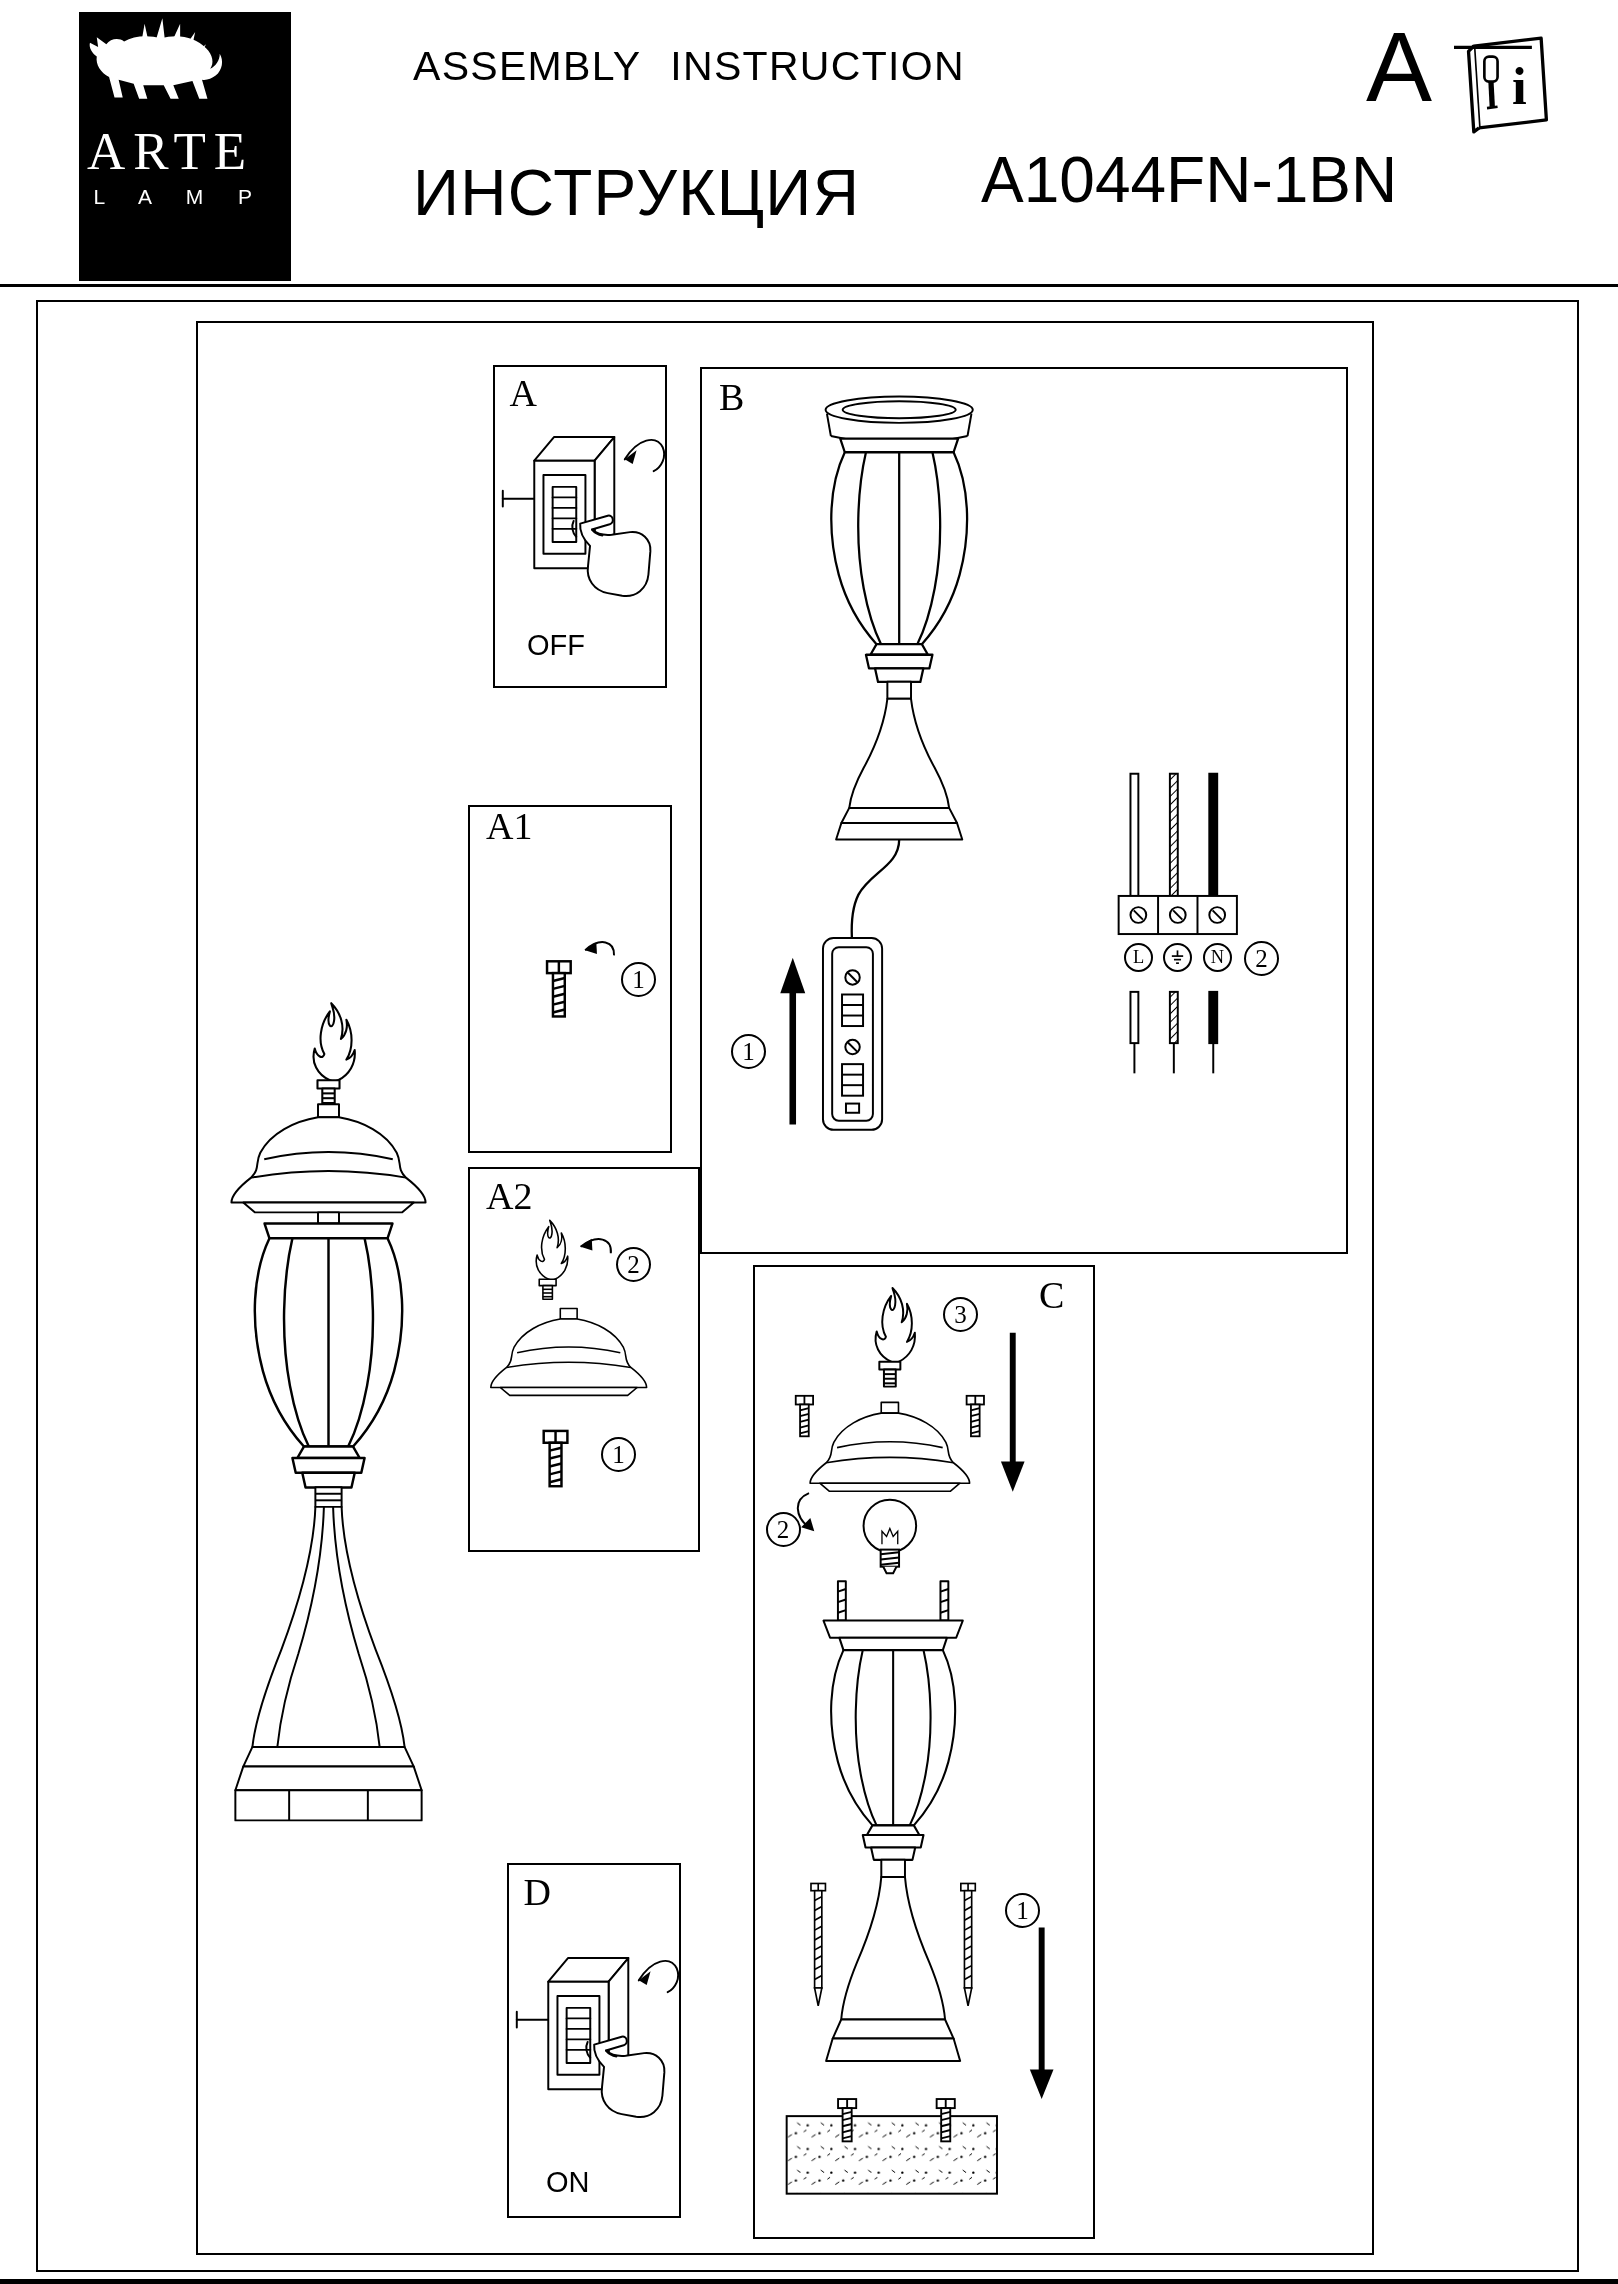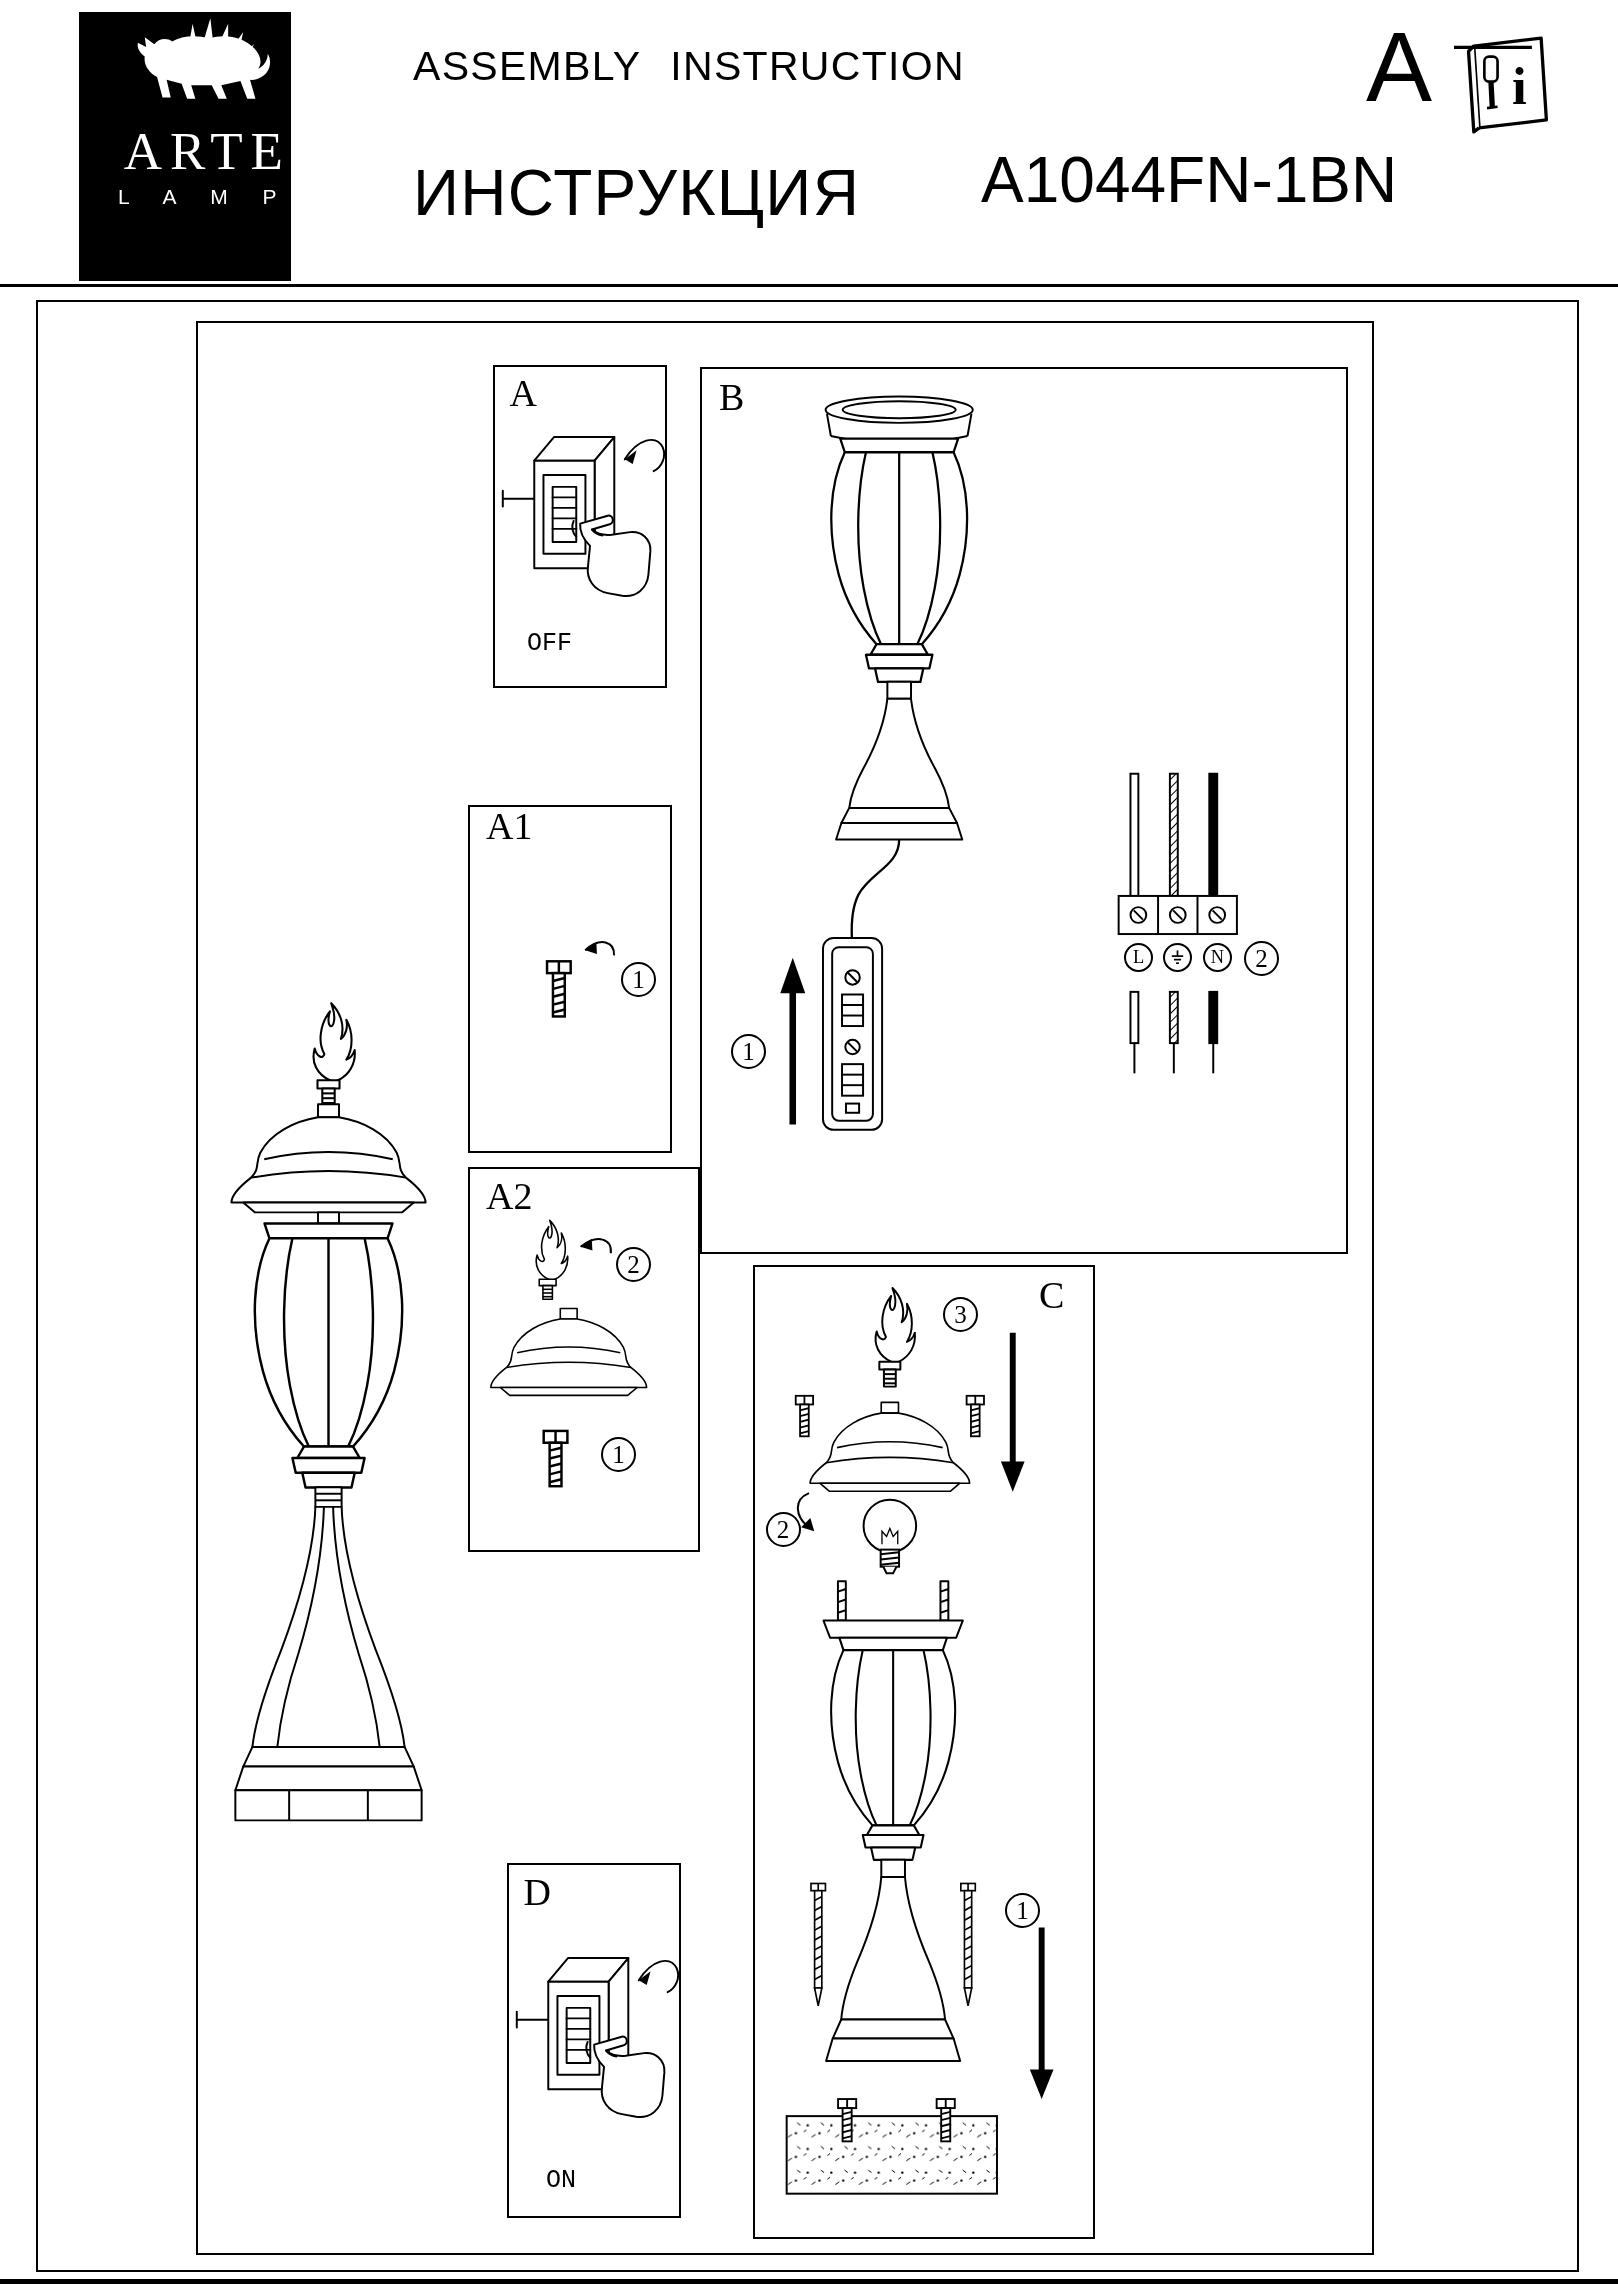--- a/index.html
+++ b/index.html
@@ -5,28 +5,28 @@
   *{margin:0;padding:0;box-sizing:border-box}
   body{background:#888}
   .page{position:relative;width:1619px;height:2284px;background:#fff;color:#000;
         font-family:"Liberation Sans",sans-serif;overflow:hidden}
   .abs{position:absolute}
   svg{display:block;overflow:visible}
   svg.abs{position:absolute}
   .frame{position:absolute;border:2px solid #000;background:transparent}
   .box{position:absolute;border:2px solid #000;background:#fff}
   .plabel{position:absolute;font-family:"Liberation Serif",serif;font-size:38px;line-height:1}
-  .state-label{position:absolute;font-family:Liberation Mono, monospace;font-size:25px;line-height:1}
+  .state-label{position:absolute;font-family:Liberation Sans, sans-serif;font-size:29px;line-height:1}
   .circ{position:absolute;width:35px;height:35px;border:2px solid #000;border-radius:50%;
         display:flex;align-items:center;justify-content:center;background:#fff;
         font-family:"Liberation Serif",serif;font-size:25px;line-height:1}
   .circ.sm{width:29px;height:29px;font-size:18.4px}
   
   .logo{position:absolute;left:79px;top:12px;width:212px;height:269px;background:#000;color:#fff;
-        display:flex;flex-direction:column;align-items:flex-end}
+        display:flex;flex-direction:column;align-items:flex-start}
   .brand-name{font-family:"Liberation Serif",serif;font-size:53px;letter-spacing:8px;text-indent:8px;margin-top:5.3px}
   .brand-sub{font-family:Liberation Sans, sans-serif;font-size:21px;letter-spacing:14.5px;text-indent:14.5px;margin-top:4px}
   .title-en{position:absolute;left:413px;top:43px;font-size:41px;letter-spacing:1.3px;word-spacing:17px}
   .title-ru{position:absolute;left:413px;top:156px;font-size:64px;letter-spacing:1.3px}
   .model{position:absolute;left:981px;top:143px;font-size:64px}
   .corner-letter{position:absolute;left:1366px;top:17px;font-size:99px;line-height:1}
   .manual-icon{position:absolute;left:1454px;top:28px;width:99px;height:110px}
   .i-letter{position:absolute;left:58px;top:28px;font-size:53px;font-weight:bold;font-family:"Liberation Serif",serif}
   .divider{position:absolute;left:0;top:284px;width:1619px;height:2.6px;background:#000}
   .page-bottom-edge{position:absolute;left:0;top:2279px;width:1619px;height:5.3px;background:#000}

